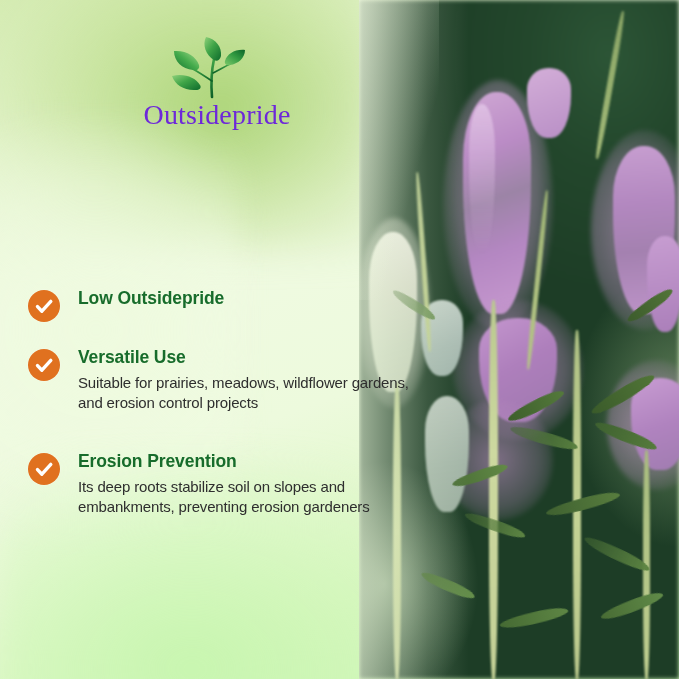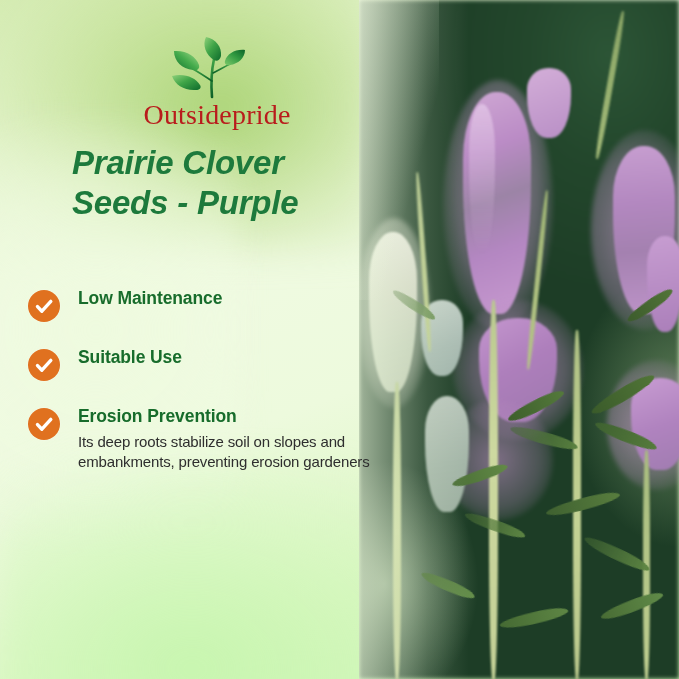--- a/index.html
+++ b/index.html
@@ -140,21 +140,21 @@
   }
   .logo-mark {
     width: 96px; height: 66px;
     margin: 0 auto 2px;
     position: relative;
   }
   .logo-word {
     font-family: "Liberation Serif", "DejaVu Serif", serif;
     font-size: 28px;
     letter-spacing: 0.2px;
-    color: #b91c1c;
+    color: #6d28d9;
     line-height: 1;
     margin-left: 14px;
   }
 
   
   .title {
     position: absolute;
     left: 72px; top: 143px;
     width: 330px;
     font-size: 33px;
@@ -303,43 +303,40 @@
         <path d="M31 37 C20 36 12 28 12 18 C24 17 34 23 37 32 C38 36 35 38 31 37 Z" fill="url(#lg2)"></path>
 
         <path d="M68 32 C76 31 83 25 83 17 C73 16 65 21 63 28 C62 31 65 33 68 32 Z" fill="url(#lg3)"></path>
 
         <path d="M34 57 C23 58 13 52 10 43 C22 40 33 44 38 52 C40 55 37 57 34 57 Z" fill="url(#lg1)"></path>
       </svg>
     </div>
     <div class="logo-word">Outsidepride</div>
   </div>
 
-  <div class="title">
-    <div>Prairie Clover</div>
-    <div>Seeds - Purple</div>
-  </div>
 
   <div class="features">
 
     <div class="feature">
       <div class="check">
         <svg viewBox="0 0 32 32" width="32" height="32">
           <path d="M9.5 16.6 L13.9 21.2 L22.8 11.4" stroke="#ffffff" stroke-width="3.4" fill="none" stroke-linecap="round" stroke-linejoin="round"></path>
         </svg>
       </div>
-      <div class="feat-title">Low Maintenance</div>
+      <div class="feat-title">Low Outsidepride</div>
     </div>
 
     <div class="feature">
       <div class="check">
         <svg viewBox="0 0 32 32" width="32" height="32">
           <path d="M9.5 16.6 L13.9 21.2 L22.8 11.4" stroke="#ffffff" stroke-width="3.4" fill="none" stroke-linecap="round" stroke-linejoin="round"></path>
         </svg>
       </div>
-      <div class="feat-title">Suitable Use</div>
+      <div class="feat-title">Versatile Use</div>
+      <div class="feat-desc">Suitable for prairies, meadows, wildflower gardens, and erosion control projects</div>
     </div>
 
     <div class="feature">
       <div class="check">
         <svg viewBox="0 0 32 32" width="32" height="32">
           <path d="M9.5 16.6 L13.9 21.2 L22.8 11.4" stroke="#ffffff" stroke-width="3.4" fill="none" stroke-linecap="round" stroke-linejoin="round"></path>
         </svg>
       </div>
       <div class="feat-title">Erosion Prevention</div>
       <div class="feat-desc">Its deep roots stabilize soil on slopes and embankments, preventing erosion gardeners</div>

